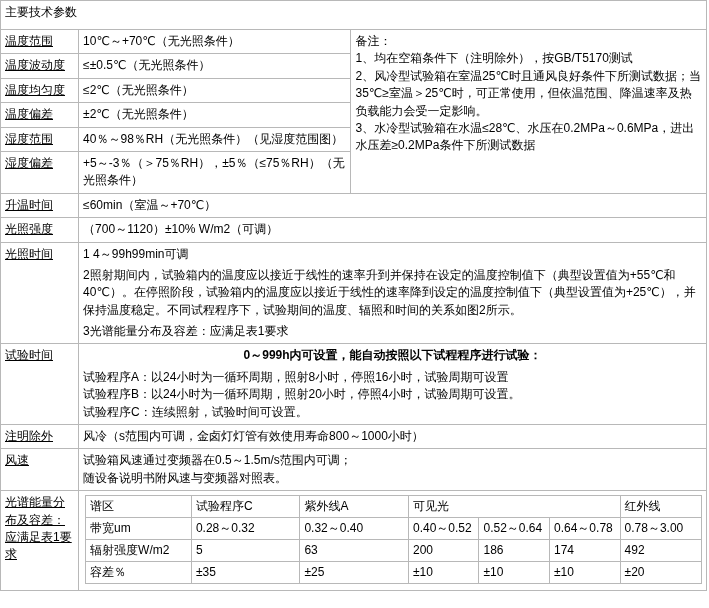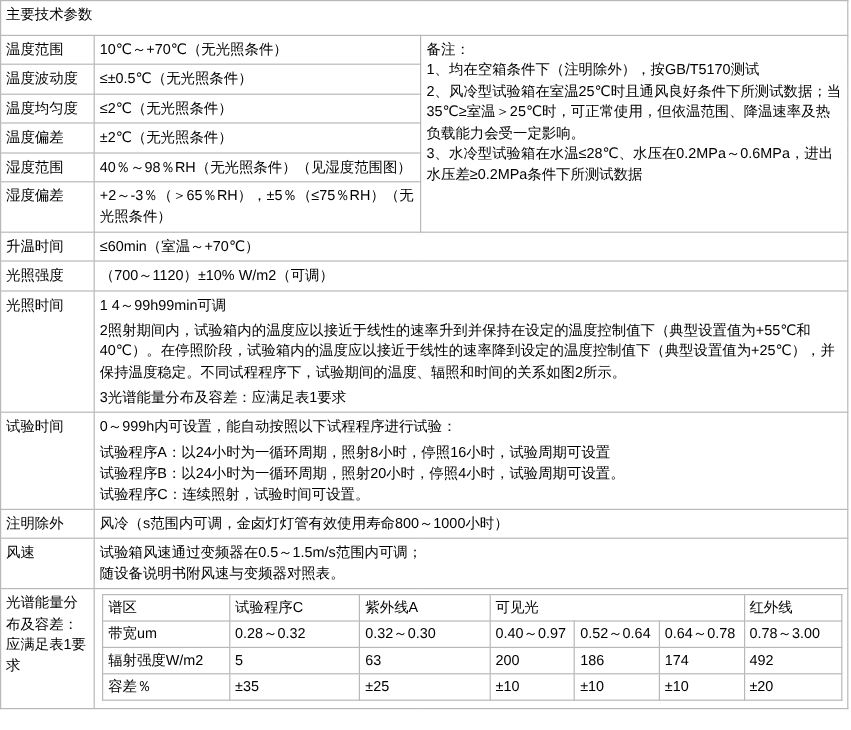--- a/index.html
+++ b/index.html
@@ -30,24 +30,24 @@
     font-size:12px;
     word-wrap:break-word;
   }
   .title-cell{
     border:1px solid #b8b8b8;
     font-size:12px;
     padding:4px 4px 4px 4px;
     height:22px;
     margin-left:27px;
   }
-  .lbl{width:78px;}
+  .lbl{width:78px;text-decoration:underline;}
   .val{}
   .note{width:355px;}
-  .bold{font-weight:normal;}
+  .bold{font-weight:bold;text-align:center;}
   
   table.spec{
     border-collapse:collapse;
     width:100%;
     table-layout:fixed;
     font-size:12px;
   }
   table.spec td{
     border:1px solid #b8b8b8;
     padding:2px 4px;
@@ -108,21 +108,21 @@
         <td class="val">±2℃（无光照条件）</td>
       </tr>
 
       <tr>
         <td class="lbl">湿度范围</td>
         <td class="val">40％～98％RH（无光照条件）（见湿度范围图）</td>
       </tr>
 
       <tr>
         <td class="lbl">湿度偏差</td>
-        <td class="val">+2～-3％（＞65％RH），±5％（≤75％RH）（无光照条件）</td>
+        <td class="val">+5～-3％（＞75％RH），±5％（≤75％RH）（无光照条件）</td>
       </tr>
 
       <tr>
         <td class="lbl">升温时间</td>
         <td class="val" colspan="2">≤60min（室温～+70℃）</td>
       </tr>
 
       <tr>
         <td class="lbl">光照强度</td>
         <td class="val" colspan="2">（700～1120）±10% W/m2（可调）</td>
@@ -180,22 +180,22 @@
               <tr>
                 <td>谱区</td>
                 <td>试验程序C</td>
                 <td>紫外线A</td>
                 <td colspan="3">可见光</td>
                 <td>红外线</td>
               </tr>
               <tr>
                 <td>带宽um</td>
                 <td>0.28～0.32</td>
-                <td>0.32～0.30</td>
-                <td>0.40～0.97</td>
+                <td>0.32～0.40</td>
+                <td>0.40～0.52</td>
                 <td>0.52～0.64</td>
                 <td>0.64～0.78</td>
                 <td>0.78～3.00</td>
               </tr>
               <tr>
                 <td>辐射强度W/m2</td>
                 <td>5</td>
                 <td>63</td>
                 <td>200</td>
                 <td>186</td>

